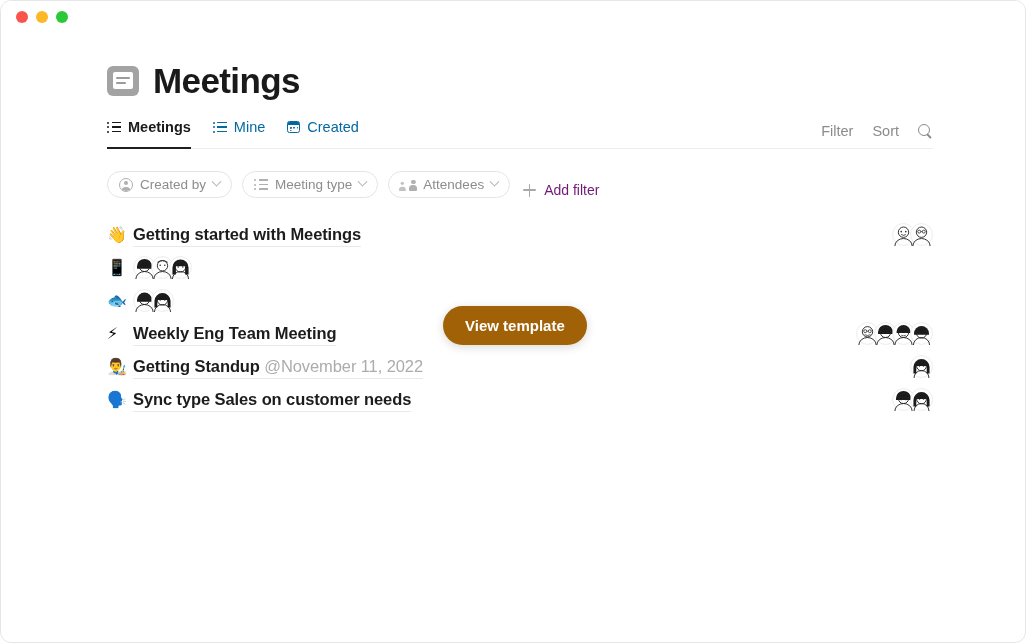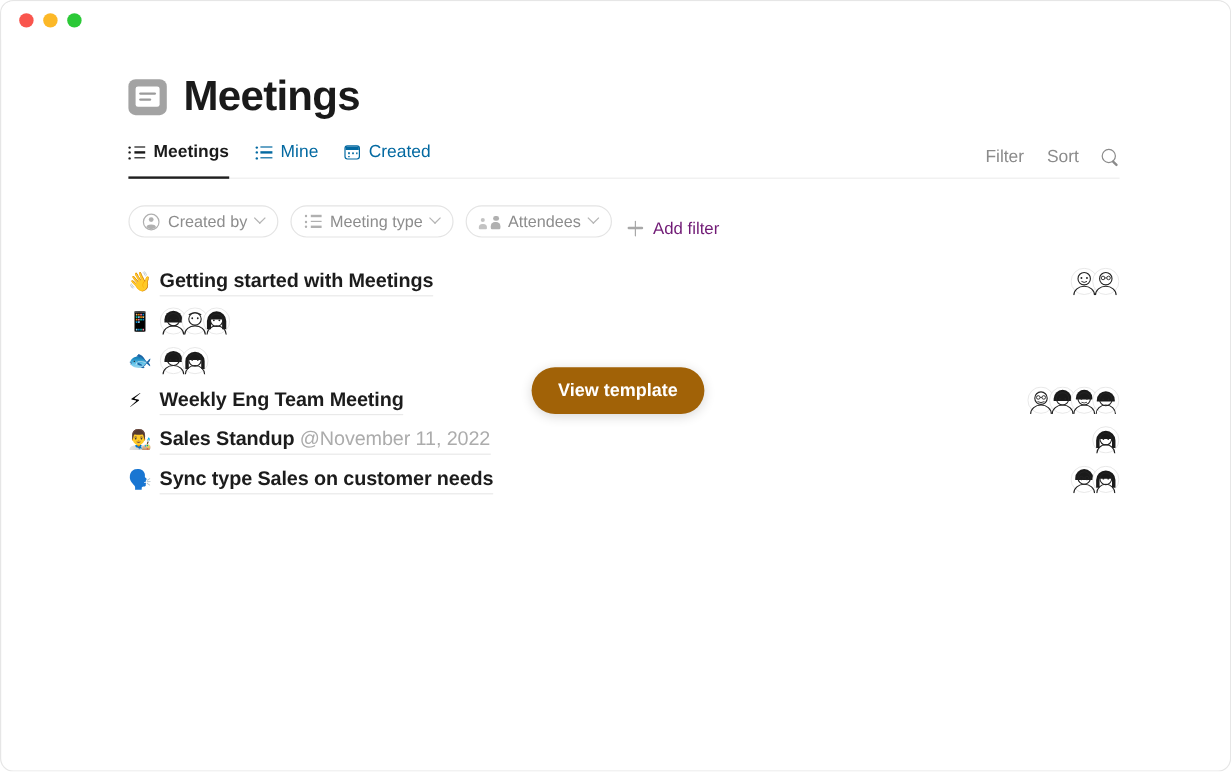--- a/index.html
+++ b/index.html
@@ -474,21 +474,21 @@
               <path d="M6 40a14 13 0 0 1 28 0" fill="none" stroke="#222" stroke-width="1.6"></path>
               <circle cx="16" cy="19" r="1.3" fill="#222"></circle>
               <circle cx="24" cy="19" r="1.3" fill="#222"></circle>
             </svg>
         </span>
       </div>
 
       <div class="row">
         <span class="row-emoji">👨‍🎨</span>
         <span class="row-title-wrap">
-          <span class="row-title"><span>Sales Standup</span> <span class="row-date">@November 11, 2022</span></span>
+          <span class="row-title"><span>Getting Standup</span> <span class="row-date">@November 11, 2022</span></span>
         </span>
         <span class="row-avatars">
           <svg class="avatar" viewBox="0 0 40 40">
               <circle cx="20" cy="20" r="19" fill="#fff" stroke="#ddd"></circle>
               <path d="M6 21a14 14 0 0 1 28 0v11h-5V19H11v13H6z" fill="#1a1a1a"></path>
               <circle cx="20" cy="19" r="8.5" fill="none" stroke="#222" stroke-width="1.6"></circle>
               <path d="M7 40a13 13 0 0 1 26 0" fill="none" stroke="#222" stroke-width="1.6"></path>
               <circle cx="16.5" cy="19" r="1.3" fill="#222"></circle>
               <circle cx="23.5" cy="19" r="1.3" fill="#222"></circle>
             </svg>

